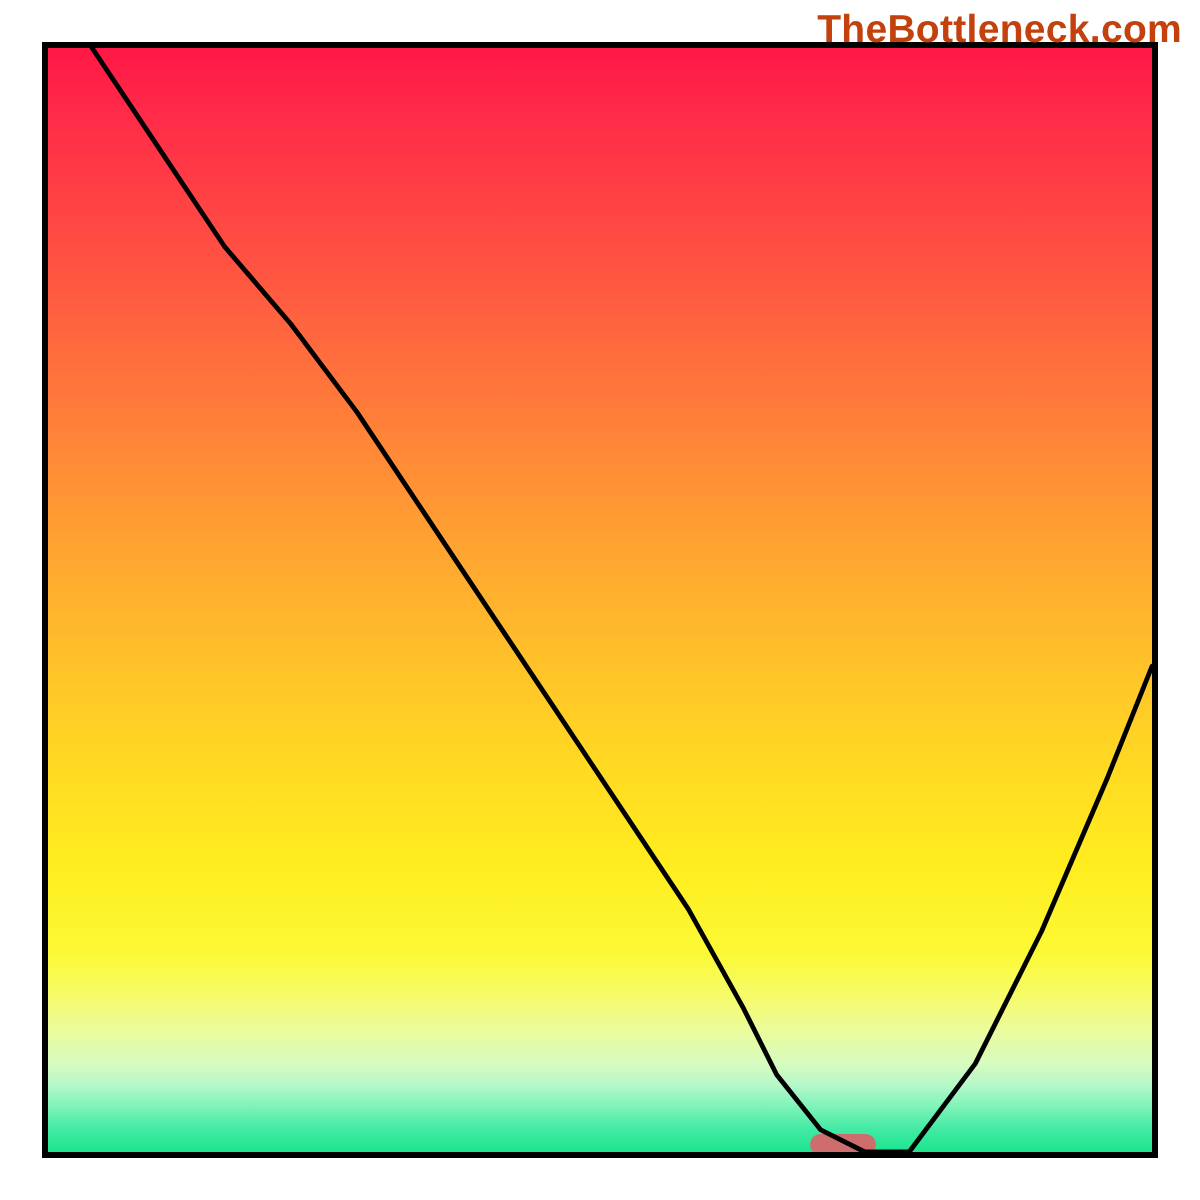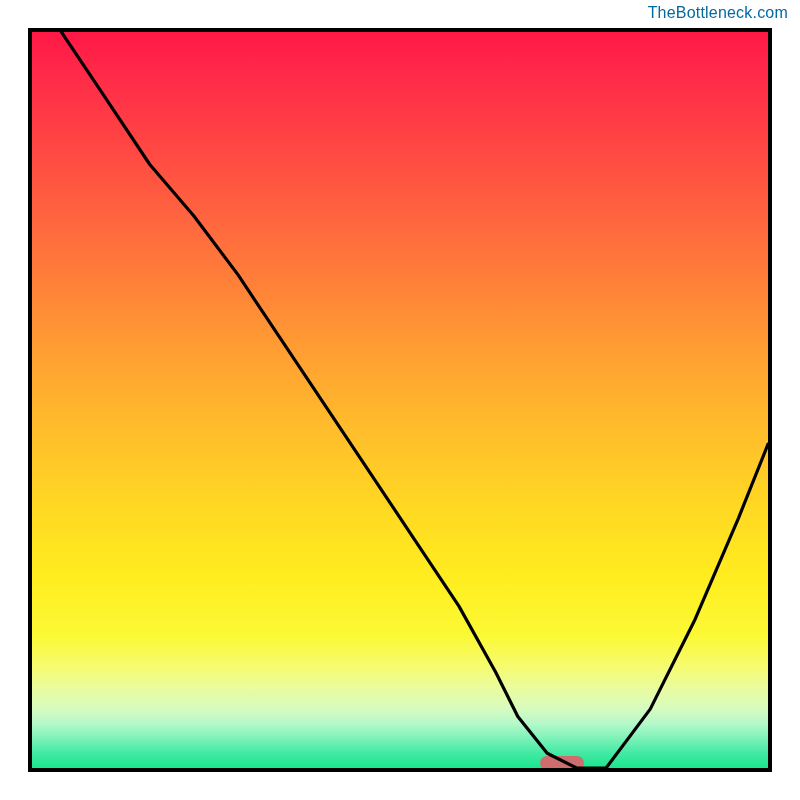--- a/index.html
+++ b/index.html
@@ -8,23 +8,23 @@
     width: 800px;
     height: 800px;
     background: #ffffff;
     font-family: Arial, Helvetica, sans-serif;
     overflow: hidden;
   }
   .watermark {
     position: absolute;
     top: 4px;
     right: 12px;
-    color: #0369a1;
-    font-size: 16px;
-    font-weight: 400;
+    color: #c2410c;
+    font-size: 26px;
+    font-weight: 700;
     letter-spacing: 0.2px;
     z-index: 10;
   }
   .plot-frame {
     position: absolute;
     top: 28px;
     left: 28px;
     width: 744px;
     height: 744px;
     border: 4px solid #000000;

